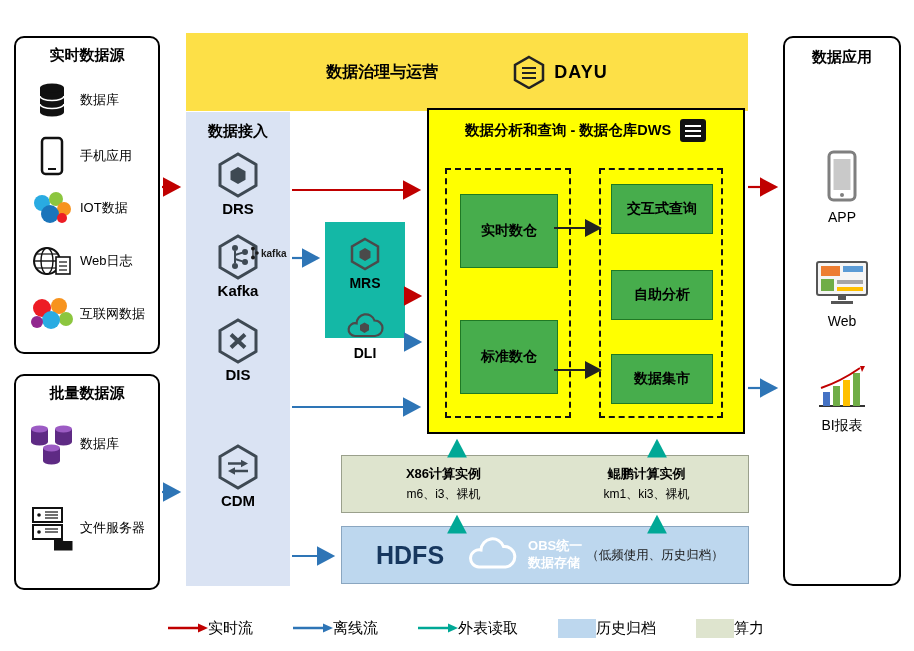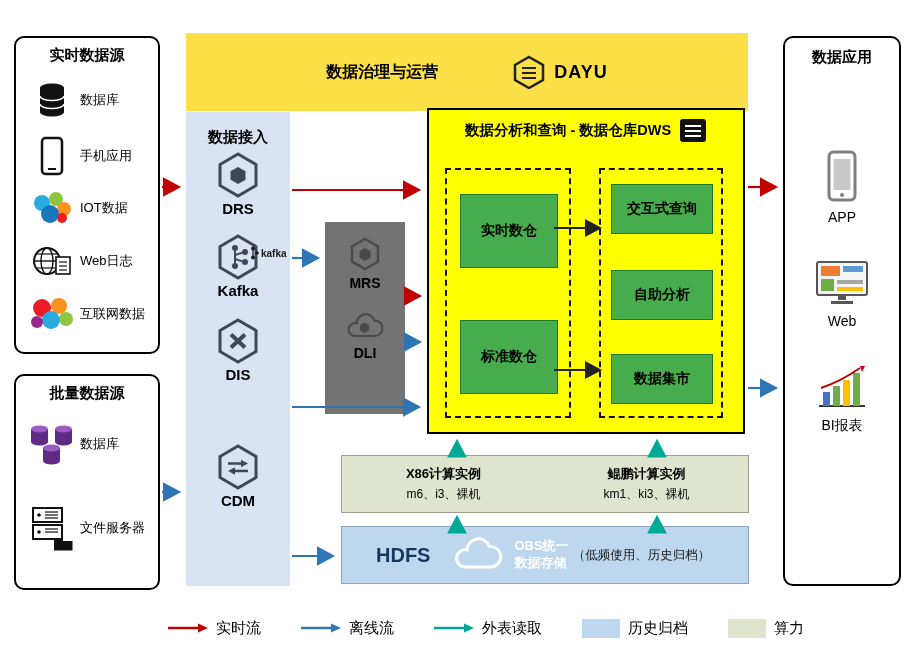--- a/index.html
+++ b/index.html
@@ -11,42 +11,42 @@
   .src-item{position:absolute;left:8px;right:4px;display:flex;align-items:center}
   .src-icon{flex:0 0 56px;display:flex;justify-content:center}
   .src-label{font-size:13px;line-height:1.3}
   .col-item{position:absolute;left:0;right:0;display:flex;flex-direction:column;align-items:center}
   .col-label{font-weight:bold;font-size:15px;margin-top:2px}
   .banner{position:absolute;left:186px;top:33px;width:562px;height:78px;background:#fde047;
           display:flex;align-items:center;justify-content:center;gap:74px}
   .banner-title{font-weight:bold;font-size:16px}
   .brand{display:flex;align-items:center;gap:8px;font-weight:bold;font-size:18px;letter-spacing:1px}
   .ingest-col{position:absolute;left:186px;top:112px;width:104px;height:474px;background:#dae3f3}
-  .mid-box{position:absolute;left:325px;top:222px;width:80px;height:192px;background:#737373}
+  .mid-box{position:absolute;left:325px;top:222px;width:80px;height:116px;background:#14b8a6}
   .mid-label{font-weight:bold;font-size:14px;margin-top:3px}
   .dws{position:absolute;left:427px;top:108px;width:318px;height:326px;background:#ffff00;border:2px solid #000}
   .dws-title{position:absolute;left:0;right:0;top:8px;display:flex;align-items:center;justify-content:center;gap:8px;
              font-weight:bold;font-size:14.5px}
   .dashed{position:absolute;border:2px dashed #111}
   .module{position:absolute;background:#47ad4c;border:1px solid #1f7a24;display:flex;align-items:center;
           justify-content:center;font-weight:bold;font-size:14px;color:#000;text-align:left}
   .compute{position:absolute;left:341px;top:455px;width:408px;height:58px;background:#dee4ce;
            border:1px solid #9aa08c;display:flex}
   .compute-half{flex:1;display:flex;flex-direction:column;align-items:center;justify-content:center;gap:3px}
   .compute-title{font-weight:bold;font-size:13px}
   .compute-spec{font-size:12px}
   .hdfs{position:absolute;left:341px;top:526px;width:408px;height:58px;background:#bdd7ee;border:1px solid #8aa6c0;
         display:flex;align-items:center;padding-left:34px}
-  .hdfs-label{font-weight:bold;font-size:20px;color:#17375e;margin-right:20px}
+  .hdfs-label{font-weight:bold;font-size:25px;color:#17375e;margin-right:20px}
   .obs-block{display:flex;flex-direction:column;margin-left:6px;color:#fff;font-weight:bold;font-size:13px;line-height:1.3}
   .obs-note{font-size:12.5px;color:#1a1a1a;margin-left:4px}
   .kafka-badge{position:absolute;left:64px;top:12px;display:flex;align-items:center;gap:2px;
                font-weight:bold;font-size:10px;color:#1a1a1a}
   #legend{position:absolute;left:168px;top:613px;width:680px;height:30px;display:flex;align-items:center;gap:40px}
-  .lg-item{display:flex;align-items:center;gap:8px}
+  .lg-item{display:flex;align-items:center;}
   .lg-label{font-size:15px}
   .lg-swatch{display:inline-block;width:38px;height:19px}
   svg{display:block}
 </style>
 </head>
 <body>
 
 <div id="canvas">
 
   <div class="panel" style="left:14px;top:36px;width:146px;height:318px">
@@ -161,21 +161,21 @@
         <polygon points="17,2 31,10 31,25 17,33 3,25 3,10" fill="none" stroke="#222" stroke-width="2.5"></polygon>
         <line x1="10" y1="13" x2="24" y2="13" stroke="#222" stroke-width="2"></line>
         <line x1="10" y1="18" x2="24" y2="18" stroke="#222" stroke-width="2"></line>
         <line x1="10" y1="23" x2="24" y2="23" stroke="#222" stroke-width="2"></line>
       </svg>
       <span>DAYU</span>
     </span>
   </div>
 
   <div class="ingest-col">
-    <div class="panel-title" style="padding-top:16px">数据接入</div>
+    <div class="panel-title" style="padding-top:10px">数据接入</div>
 
     <div class="col-item" style="top:40px">
       <svg width="46" height="46" viewBox="0 0 46 46">
         <polygon points="23,2 41,12.5 41,33.5 23,44 5,33.5 5,12.5" fill="none" stroke="#3e4953" stroke-width="3"></polygon>
         <polygon points="23,15 30.5,19.3 30.5,27.7 23,32 15.5,27.7 15.5,19.3" fill="#3e4953"></polygon>
       </svg>
       <span class="col-label">DRS</span>
     </div>
 
     <div class="col-item" style="top:122px">

